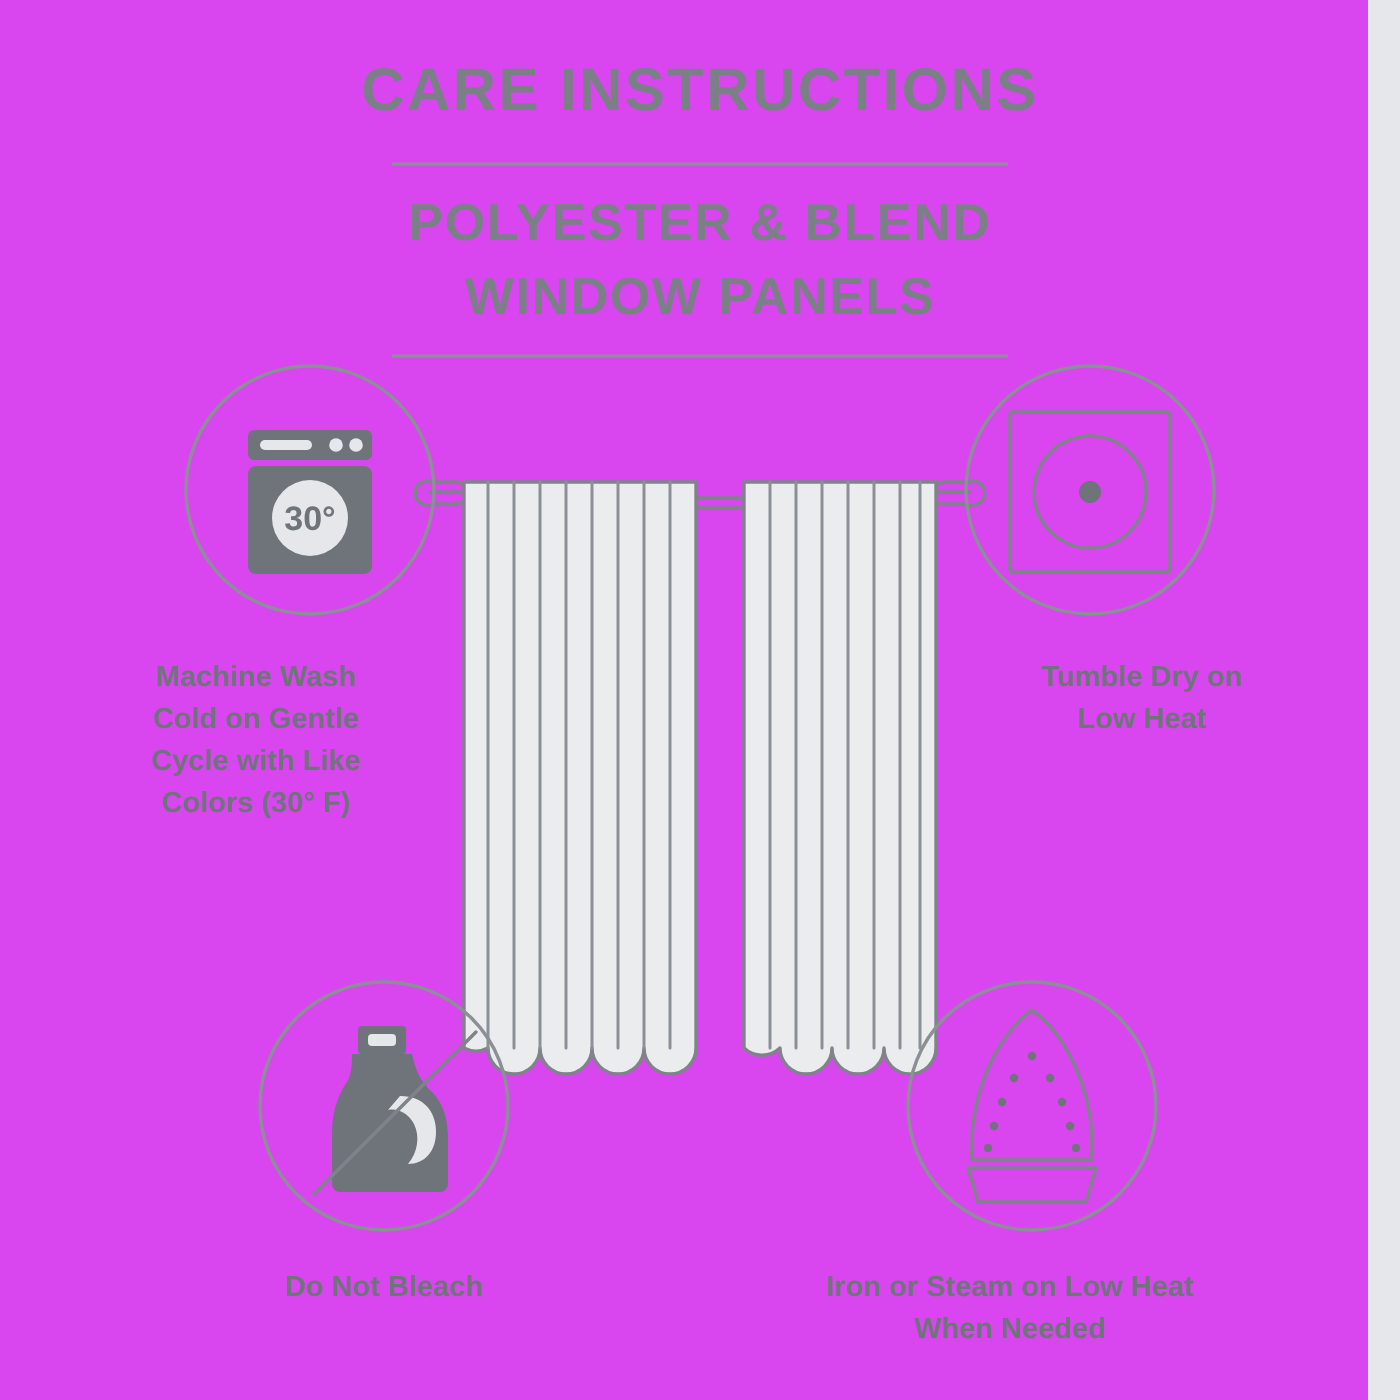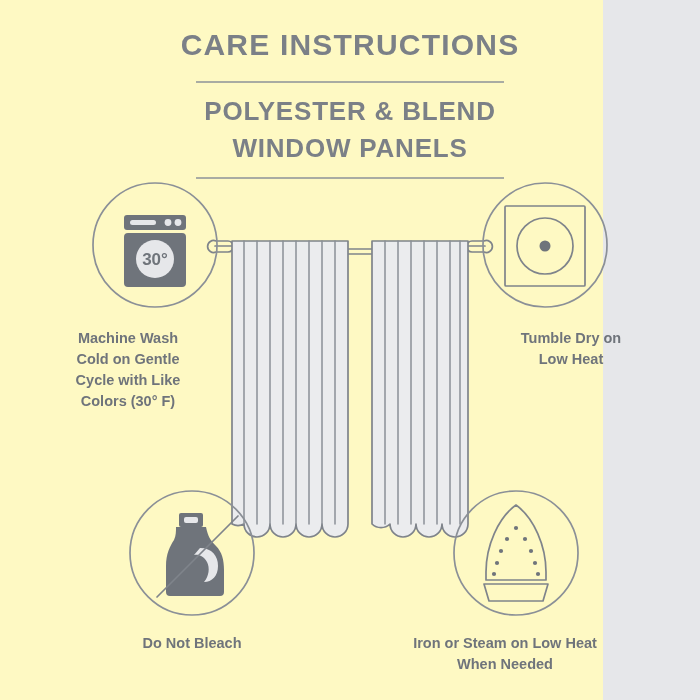--- a/index.html
+++ b/index.html
@@ -8,23 +8,23 @@
   }
   body {
     width: 700px;
     height: 700px;
     background: #e6e7ea;
     font-family: "Liberation Sans", sans-serif;
     overflow: hidden;
   }
   #root {
     position: relative;
-    width: 603px;
+    width: 684px;
     height: 700px;
-    background: #fef9c3;
+    background: #d946ef;
   }
   .stage {
     position: absolute;
     inset: 0;
   }
   .stage svg {
     display: block;
     width: 700px;
     height: 700px;
   }

